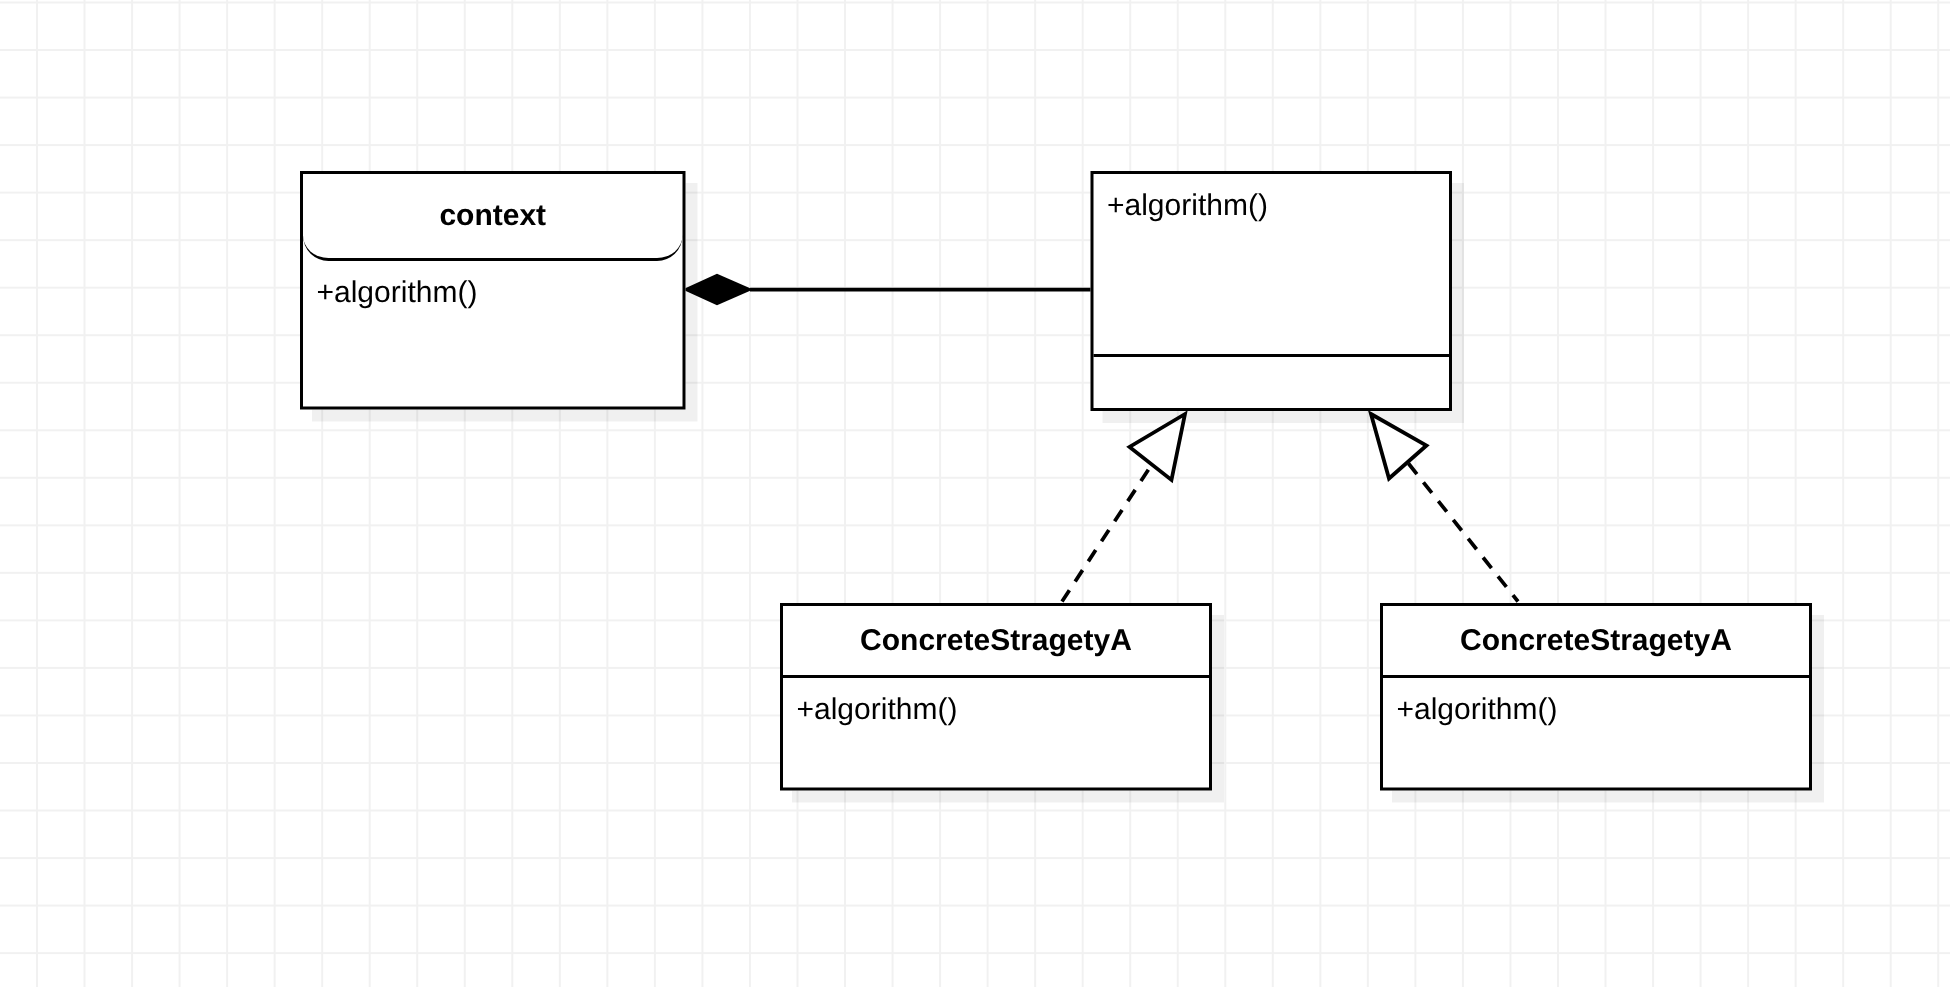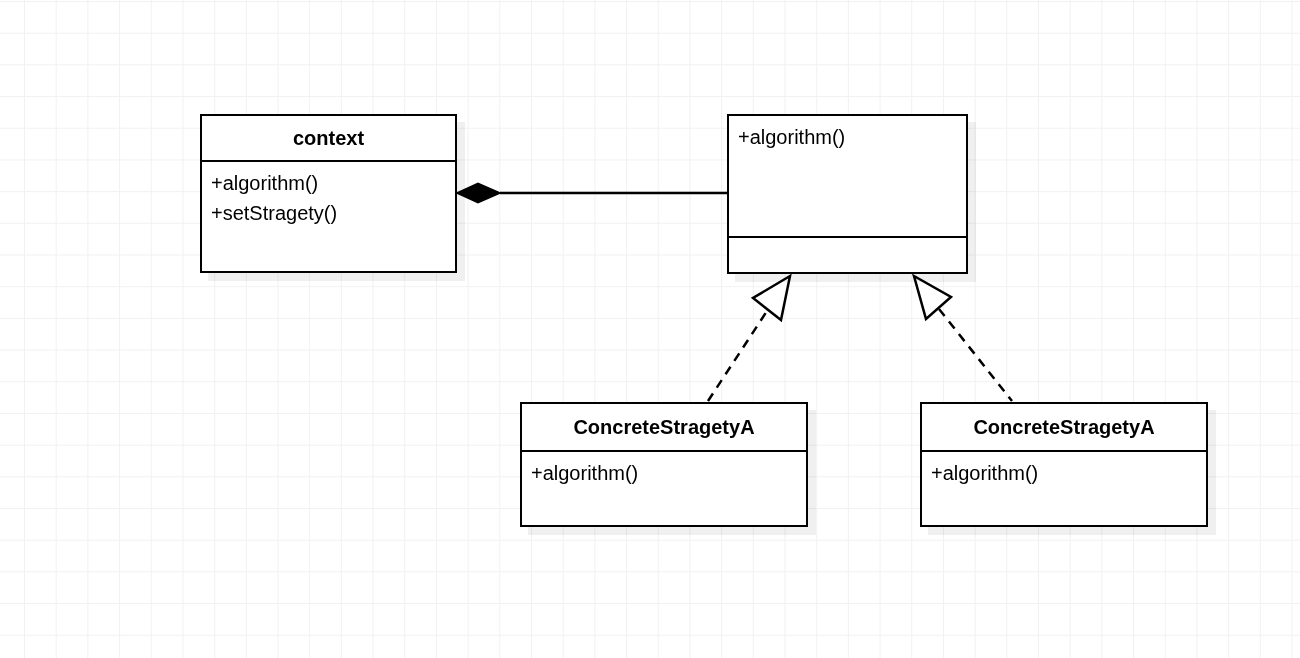--- a/index.html
+++ b/index.html
@@ -68,26 +68,25 @@
       <line x1="708" y1="401" x2="767" y2="311" stroke="#000000" stroke-width="2.5" stroke-dasharray="9,7"></line>
       <polygon points="790,276 753,298 781,320" fill="#ffffff" stroke="#000000" stroke-width="2.5"></polygon>
     </g>
     <g>
       <line x1="939" y1="309" x2="1012" y2="401" stroke="#000000" stroke-width="2.5" stroke-dasharray="9,7"></line>
       <polygon points="914,276 951,297 926,319" fill="#ffffff" stroke="#000000" stroke-width="2.5"></polygon>
     </g>
   </svg>
 
   <div class="uml-class" style="left:200px; top:114px; width:257px; height:159px;">
-    <div class="uml-head" style="height:46px;">
+    <div class="uml-head" style="height:58px;border-radius:17px;">
       <span class="uml-name">context</span>
     </div>
     <div class="uml-methods">
       <div>+algorithm()</div>
-      <div>+setStragety()</div>
     </div>
   </div>
 
   <div class="uml-class" style="left:727px; top:114px; width:241px; height:160px;">
     <div class="uml-methods" style="height:41px;">
       <div>+algorithm()</div>
     </div>
     <div class="uml-compartment-empty" style="height:36px;"></div>
   </div>
 

